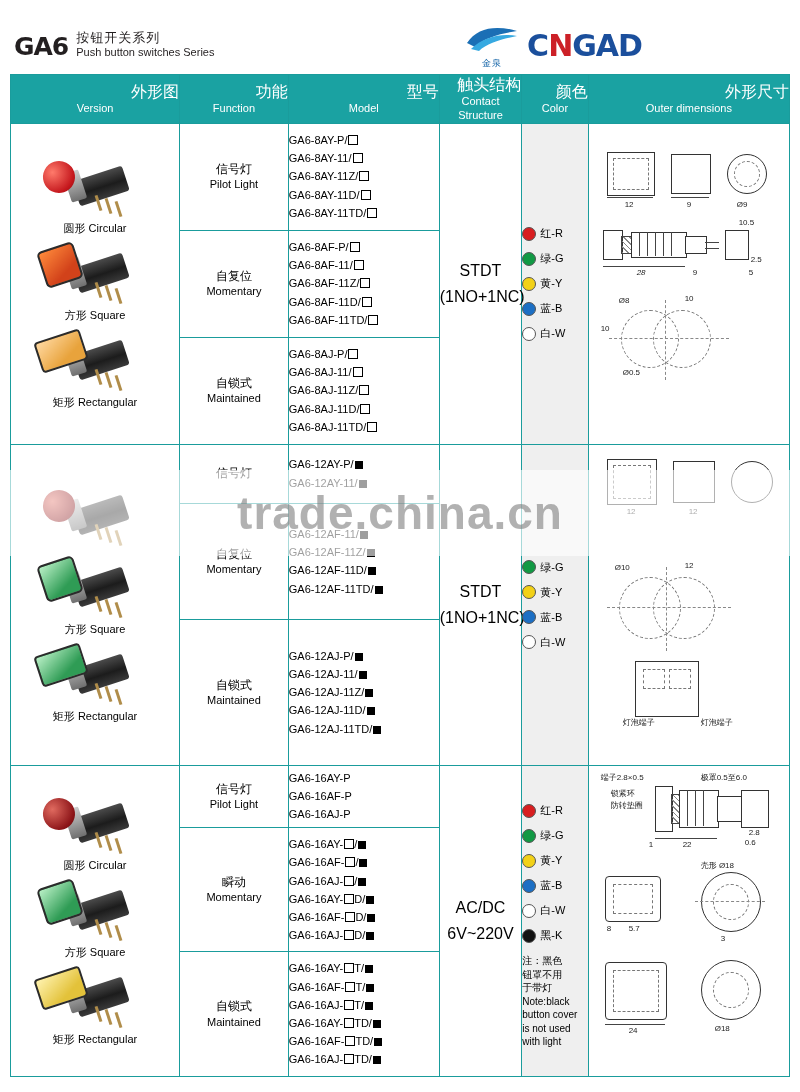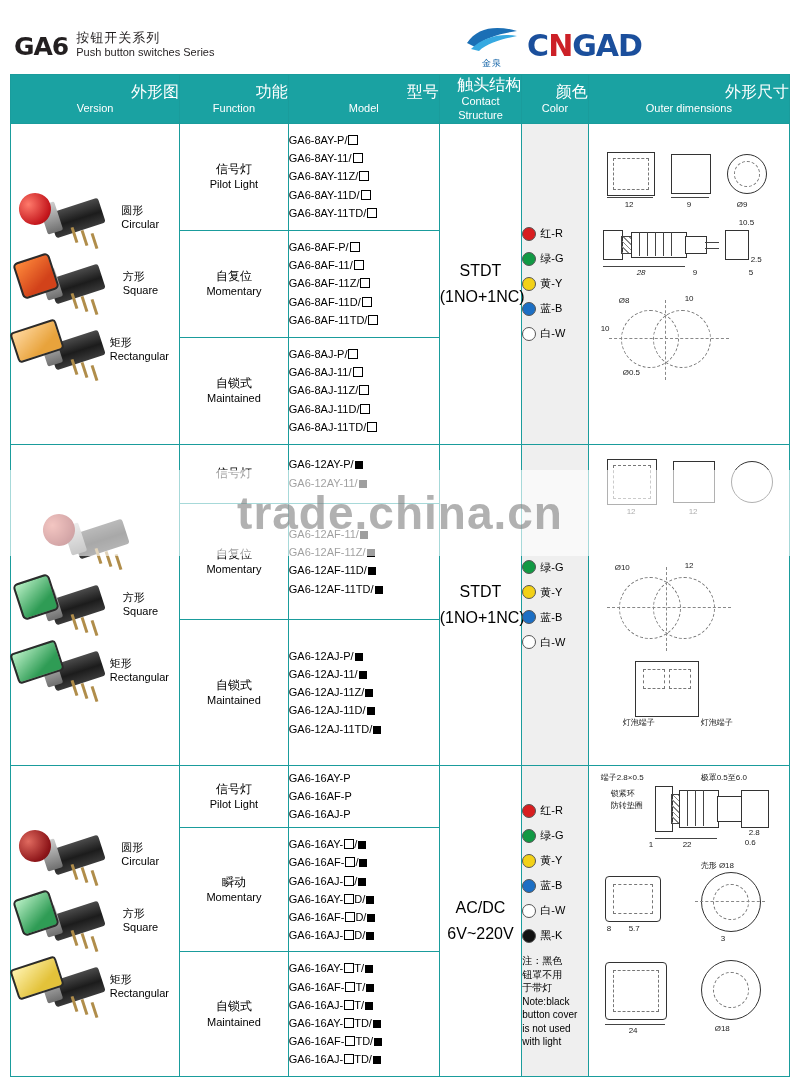--- a/index.html
+++ b/index.html
@@ -115,23 +115,23 @@
   .col-contact { width: 82px; }
   .col-color { width: 66px; }
   .col-dim { width: 200px; }
 
   
   .version-cell {
     padding: 6px 0 8px 0;
   }
   .sw-item {
     display: flex;
-    flex-direction: row;
+    flex-direction: column;
     align-items: center;
-    justify-content: center;
+    justify-content: flex-end;
   }
   .sw-label {
     font-size: 11px;
     margin-top: 2px;
     margin-bottom: 4px;
   }
 
   
   .sw-art {
     position: relative;

